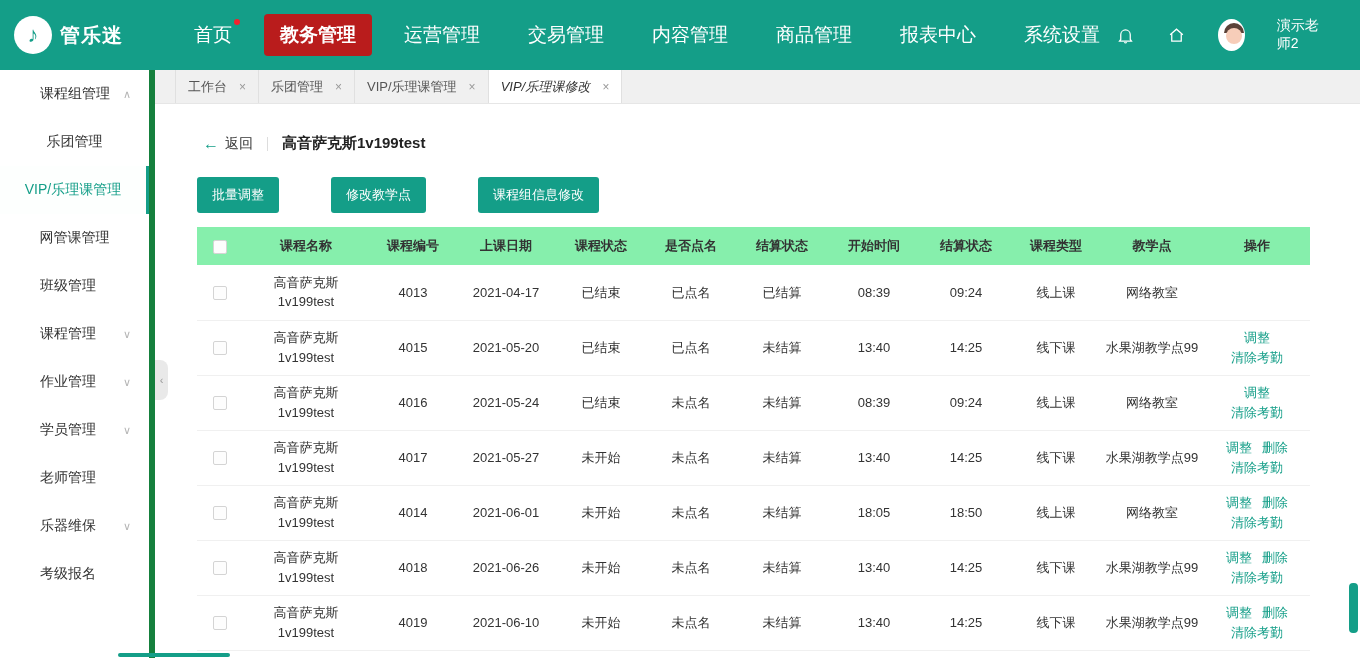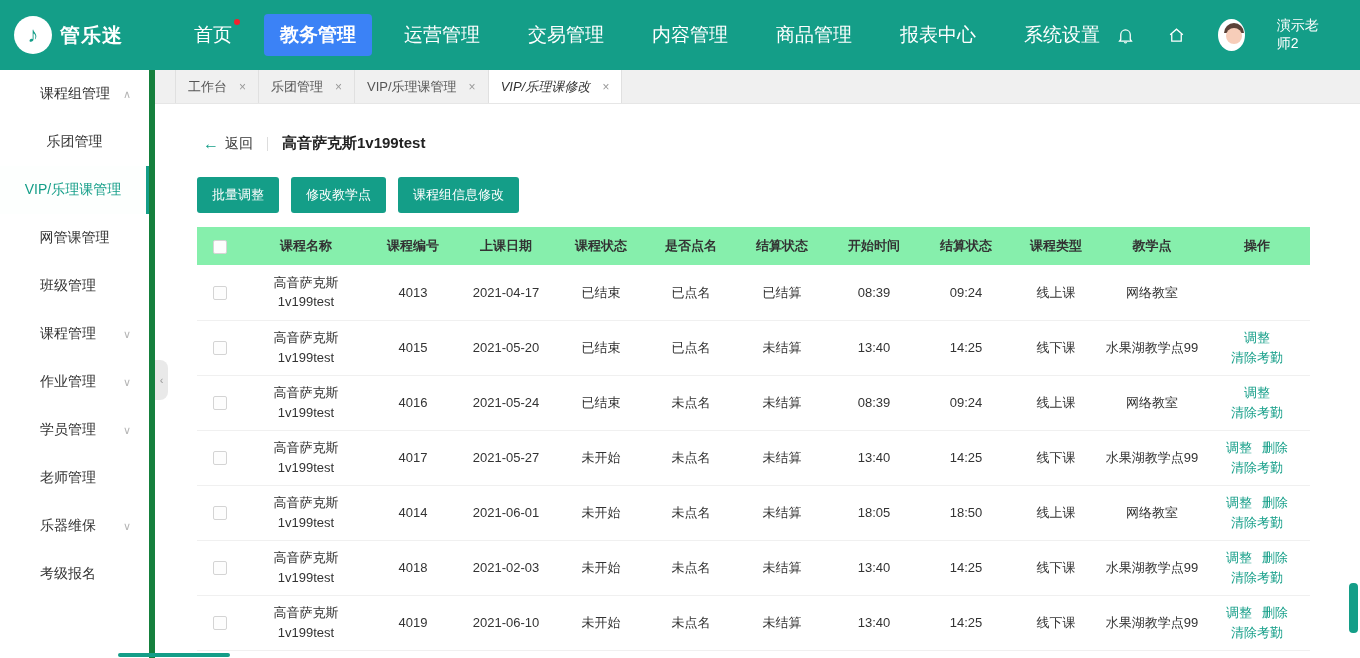--- a/index.html
+++ b/index.html
@@ -5,21 +5,21 @@
   * { margin:0; padding:0; box-sizing:border-box; }
   html,body { width:1360px; height:658px; overflow:hidden; font-family:"Liberation Sans", sans-serif; background:#fff; position:relative; }
 
   
   .header { position:absolute; top:0; left:0; width:1360px; height:70px; background:#149e88; display:flex; align-items:center; z-index:5; }
   .logo { width:160px; display:flex; align-items:center; padding-left:14px; flex-shrink:0; }
   .logo-icon { width:38px; height:38px; border-radius:50%; background:#fff; color:#149e88; display:flex; align-items:center; justify-content:center; font-size:22px; font-weight:700; }
   .brand-name { color:#fff; font-size:20px; font-weight:700; margin-left:8px; letter-spacing:1px; }
   .nav { display:flex; align-items:center; gap:16px; margin-left:18px; }
   .nav-item { color:#fff; font-size:19px; padding:8px 16px; border-radius:4px; cursor:pointer; position:relative; white-space:nowrap; }
-  .nav-item.active { background:#3b82f6; font-weight:700;text-align:center; }
+  .nav-item.active { background:#b91c1c; font-weight:700;text-align:center; }
   .badge-dot { position:absolute; top:5px; right:8px; width:6px; height:6px; background:#f5222d; border-radius:50%; }
   .header-right { margin-left:auto; display:flex; align-items:center; gap:32px; padding-right:30px; }
   .h-icon { width:20px; height:20px; color:#fff; cursor:pointer; display:flex; align-items:center; justify-content:center; }
   .h-icon svg { width:19px; height:19px; fill:none; stroke:#fff; stroke-width:1.6; }
   .avatar { width:32px; height:32px; border-radius:50%; background:#fff; overflow:hidden; position:relative; cursor:pointer; }
   .avatar .face { position:absolute; left:8px; top:9px; width:16px; height:16px; border-radius:50%; background:#f7cdb9; }
   .avatar .hair { position:absolute; left:6px; top:4px; width:20px; height:10px; border-radius:10px 10px 0 0; background:#5b4238; }
   .user-name { color:#fff; font-size:14px; }
 
   
@@ -37,21 +37,21 @@
   .tab .close { margin-left:12px; color:#999; font-size:12px; cursor:pointer; }
   .tab.active { background:#fff; color:#333;font-style:italic; }
 
   
   .main { position:absolute; top:104px; left:155px; right:0; bottom:0; background:#fff; overflow:hidden; }
   .page-head { display:flex; align-items:center; margin:30px 0 0 48px; }
   .back-btn { display:flex; align-items:center; cursor:pointer; font-size:14px; color:#333; }
   .back-arrow { color:#149e88; font-size:16px; margin-right:6px; }
   .head-divider { width:1px; height:14px; background:#ddd; margin:0 14px; }
   .page-title { font-size:15px; font-weight:700; color:#222; }
-  .btn-row { margin:24px 0 0 42px; display:flex; }
+  .btn-row { margin:24px 0 0 42px; display:flex;gap:40px; }
   .btn { background:#149e88; color:#fff; border:none; border-radius:3px; font-size:13px; padding:9px 15px; margin-right:12px; cursor:pointer; font-family:inherit; }
 
   
   .table-wrap { margin:14px 50px 0 42px; }
   table { width:100%; border-collapse:collapse; table-layout:fixed; font-size:13px; color:#333; }
   thead th { background:#86efac; height:38px; font-weight:700; text-align:center; font-size:13px; color:#333; padding:0 4px; }
   tbody td { height:55px; text-align:center; border-bottom:1px solid #f0f0f0; padding:4px 5px; line-height:1.5; vertical-align:middle; }
   .cb { display:inline-block; width:14px; height:14px; border:1px solid #d4d4d4; border-radius:2px; background:#fdfdfd; vertical-align:middle; cursor:pointer; }
   .link { color:#149e88; margin:0 5px; cursor:pointer; white-space:nowrap; }
 
@@ -236,21 +236,21 @@
             <td>18:05</td>
             <td>18:50</td>
             <td>线上课</td>
             <td>网络教室</td>
             <td><span class="link">调整</span><span class="link">删除</span><span class="link">清除考勤</span></td>
           </tr>
           <tr>
             <td><span class="cb"></span></td>
             <td>高音萨克斯1v199test</td>
             <td>4018</td>
-            <td>2021-02-03</td>
+            <td>2021-06-26</td>
             <td>未开始</td>
             <td>未点名</td>
             <td>未结算</td>
             <td>13:40</td>
             <td>14:25</td>
             <td>线下课</td>
             <td>水果湖教学点99</td>
             <td><span class="link">调整</span><span class="link">删除</span><span class="link">清除考勤</span></td>
           </tr>
           <tr>

